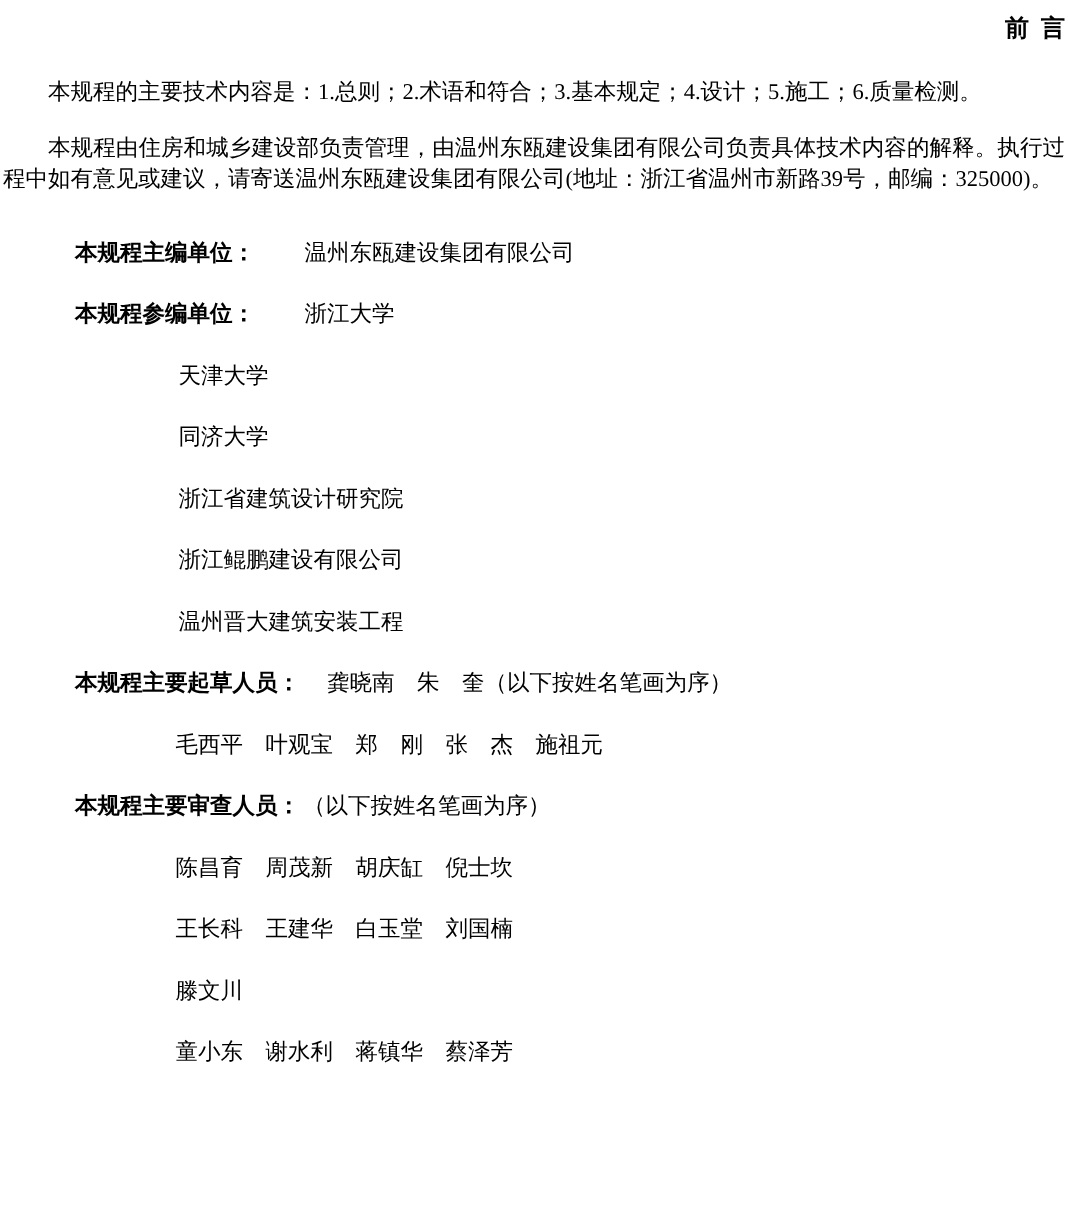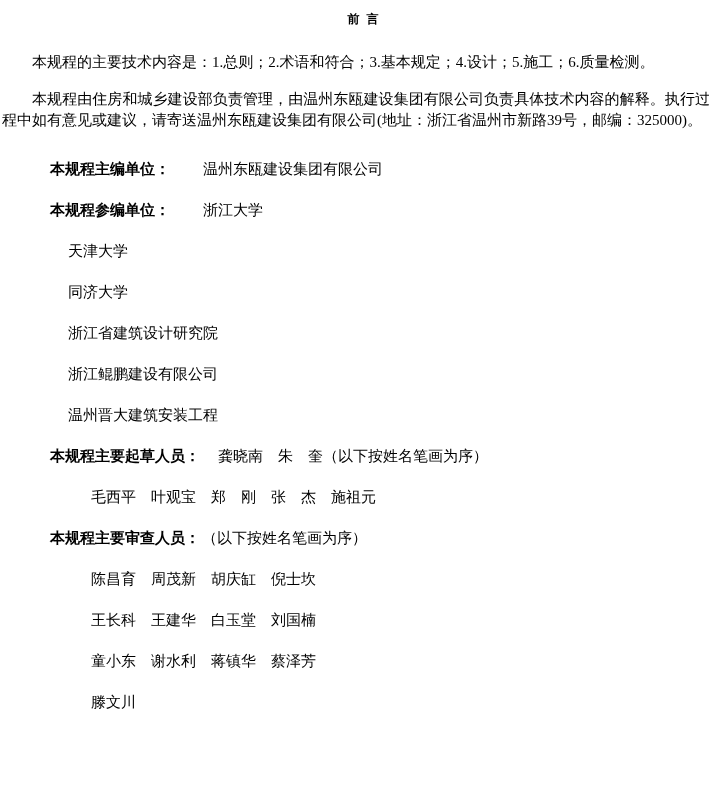--- a/index.html
+++ b/index.html
@@ -11,23 +11,23 @@
     position: relative;
     width: 712px;
     min-height: 803px;
     background: #ffffff;
     color: #000000;
     font-family: "Liberation Serif", "DejaVu Serif", serif;
     font-size: 15px;
     overflow: hidden;
   }
   .title {
-    text-align: center;
+    text-align: right;
     font-weight: bold;
-    font-size: 12px;
+    font-size: 16px;
     line-height: 21px;
     padding-top: 9px;
     margin: 0 0 22px 0;
     letter-spacing: 2px;
     padding-left: 16px;
   }
   .para {
     margin: 0 2px 24px 2px;
     text-indent: 2em;
     text-align: justify;
@@ -51,22 +51,22 @@
   .w-reviewers { width: 152px; }
   .field-value {
     display: inline-block;
     vertical-align: top;
   }
   .cont {
     line-height: 21px;
     margin: 0 0 20px 0;
     white-space: nowrap;
   }
-  .cont-org    { margin-left: 68px; }
-  .cont-people { margin-left: 91px; }
+  .cont-org    { margin-left: 119px; }
+  .cont-people { margin-left: 117px; }
 </style>
 </head>
 <body>
 
 <div class="page">
 
   <div class="title">前 言</div>
 
 
   <p class="para p2">本规程的主要技术内容是：1.总则；2.术语和符合；3.基本规定；4.设计；5.施工；6.质量检测。</p>
@@ -92,16 +92,16 @@
   </div>
 
   <div class="cont cont-people">毛西平　叶观宝　郑　刚　张　杰　施祖元</div>
 
   <div class="field-row">
     <span class="field-label w-reviewers">本规程主要审查人员：</span><span class="field-value">（以下按姓名笔画为序）</span>
   </div>
 
   <div class="cont cont-people">陈昌育　周茂新　胡庆缸　倪士坎</div>
   <div class="cont cont-people">王长科　王建华　白玉堂　刘国楠</div>
+  <div class="cont cont-people">滕文川</div>
   <div class="cont cont-people">童小东　谢水利　蒋镇华　蔡泽芳</div>
-  <div class="cont cont-people">滕文川</div>
 
 </div>
 
 </body></html>

